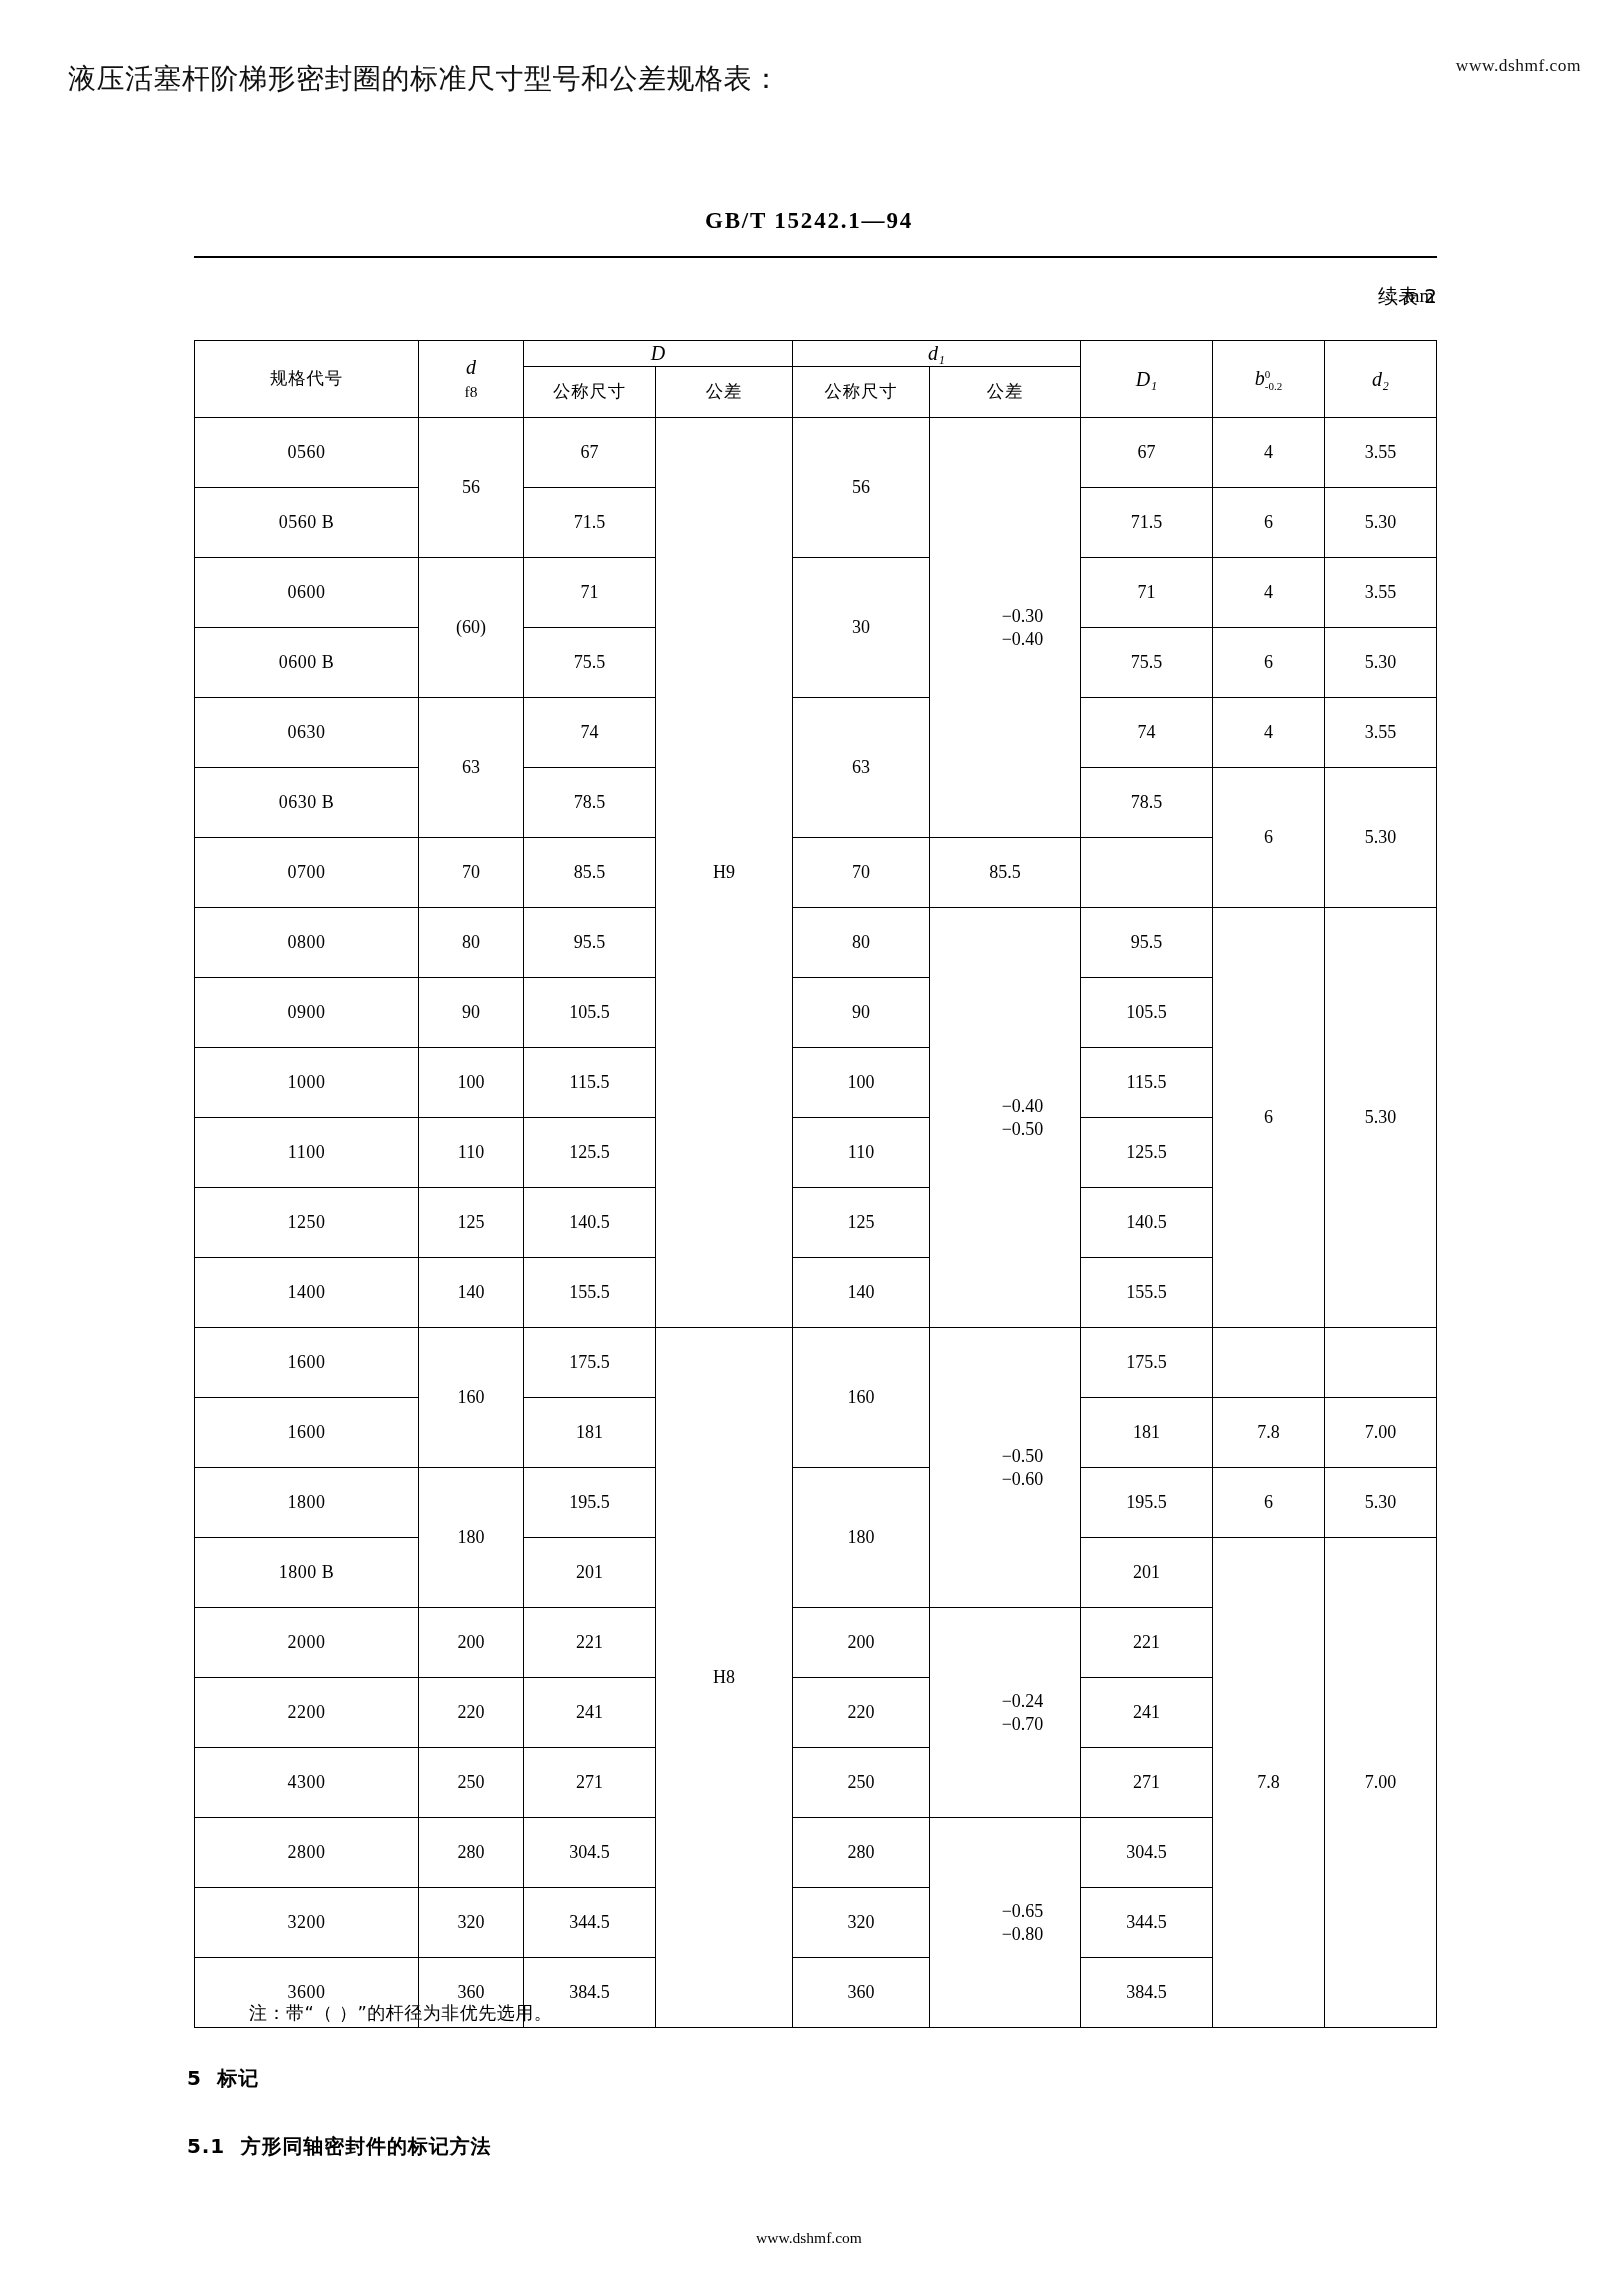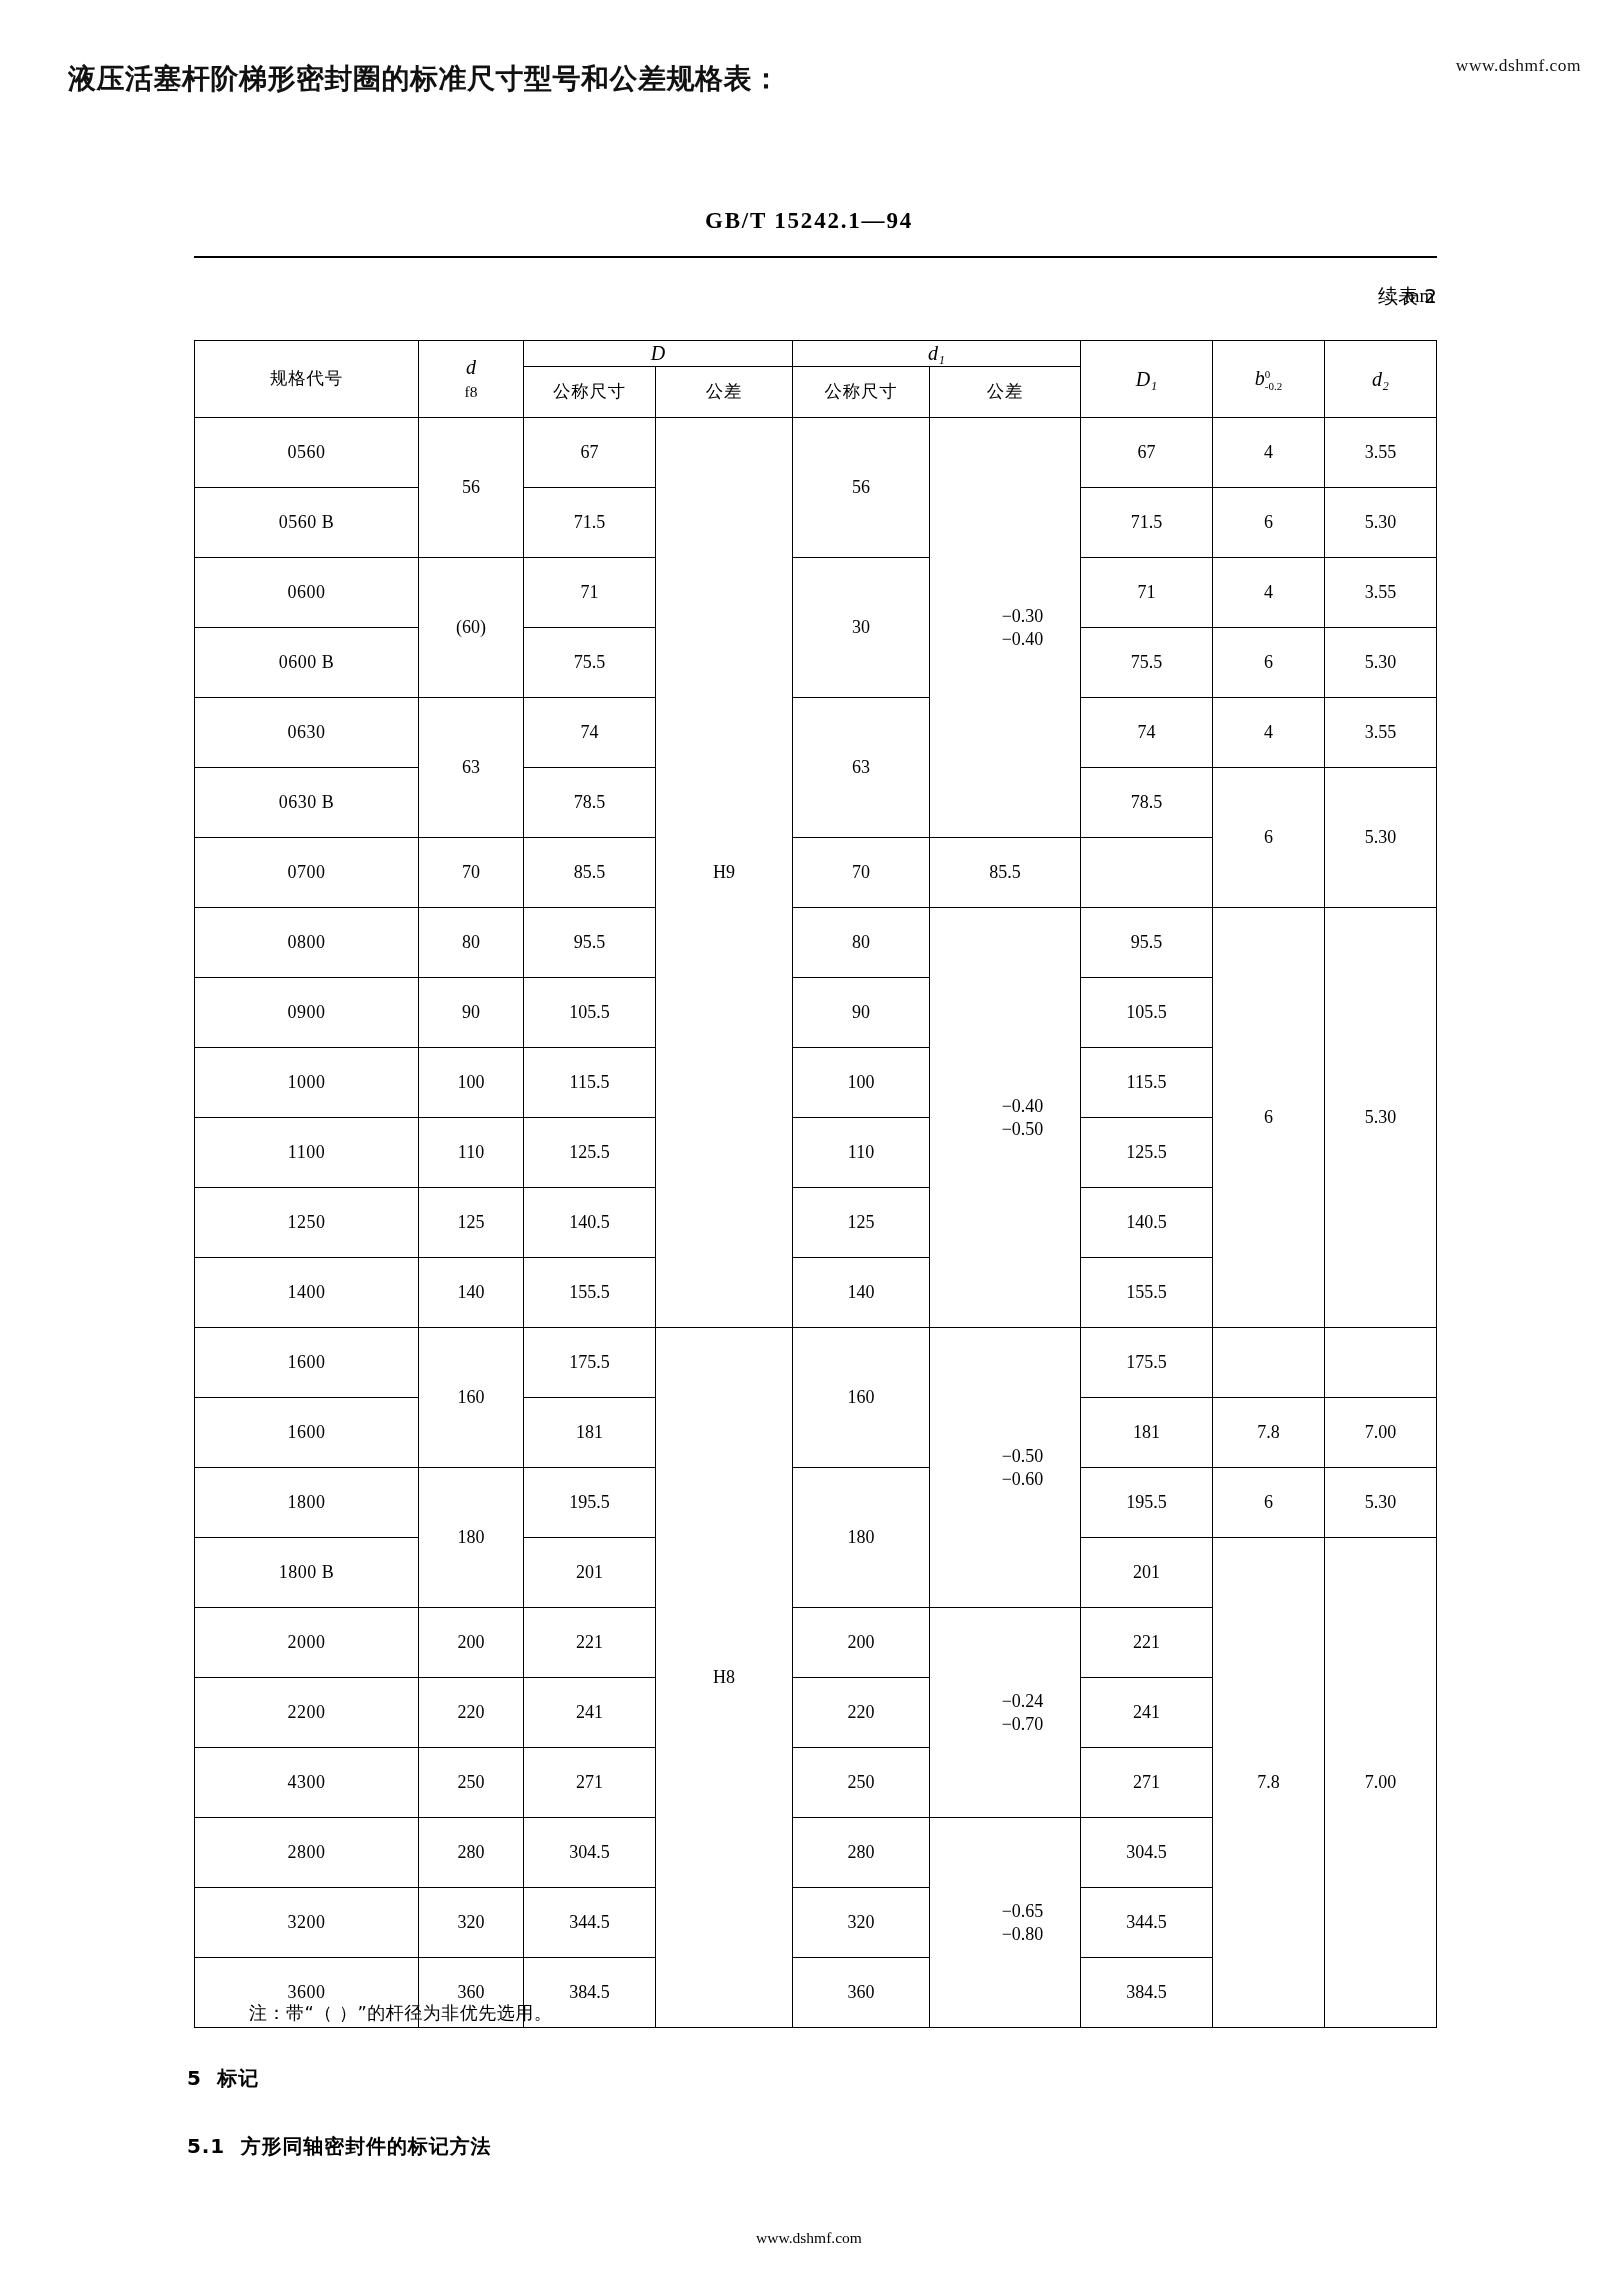--- a/index.html
+++ b/index.html
@@ -37,21 +37,20 @@
   
   .doc-title {
     position: absolute;
     top: 60px;
     left: 68px;
     font-size: 28px;
     font-family: "DejaVu Sans", "Liberation Sans", sans-serif;
     letter-spacing: 0.5px;
     white-space: nowrap;
     color: #111;
-    font-weight: bold;
   }
 
   
   .std-no {
     position: absolute;
     top: 208px;
     left: 0;
     width: 1618px;
     text-align: center;
     font-size: 23px;

